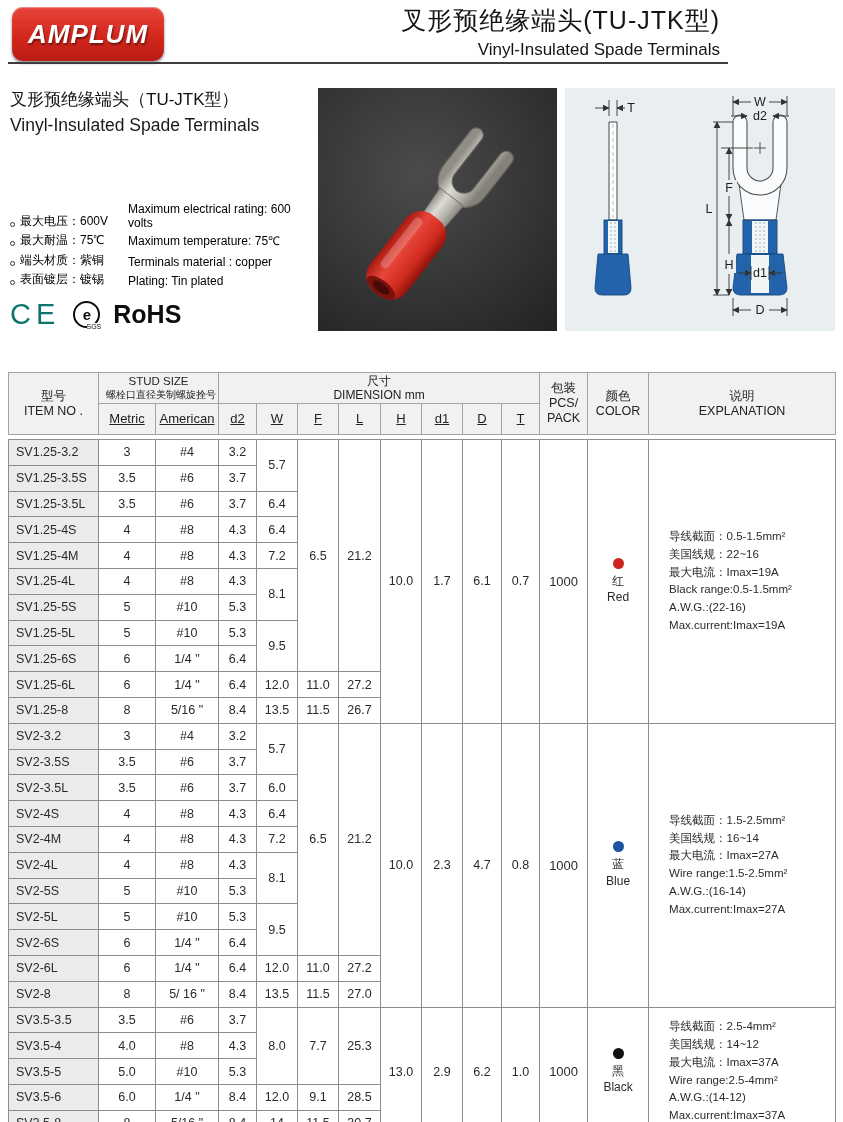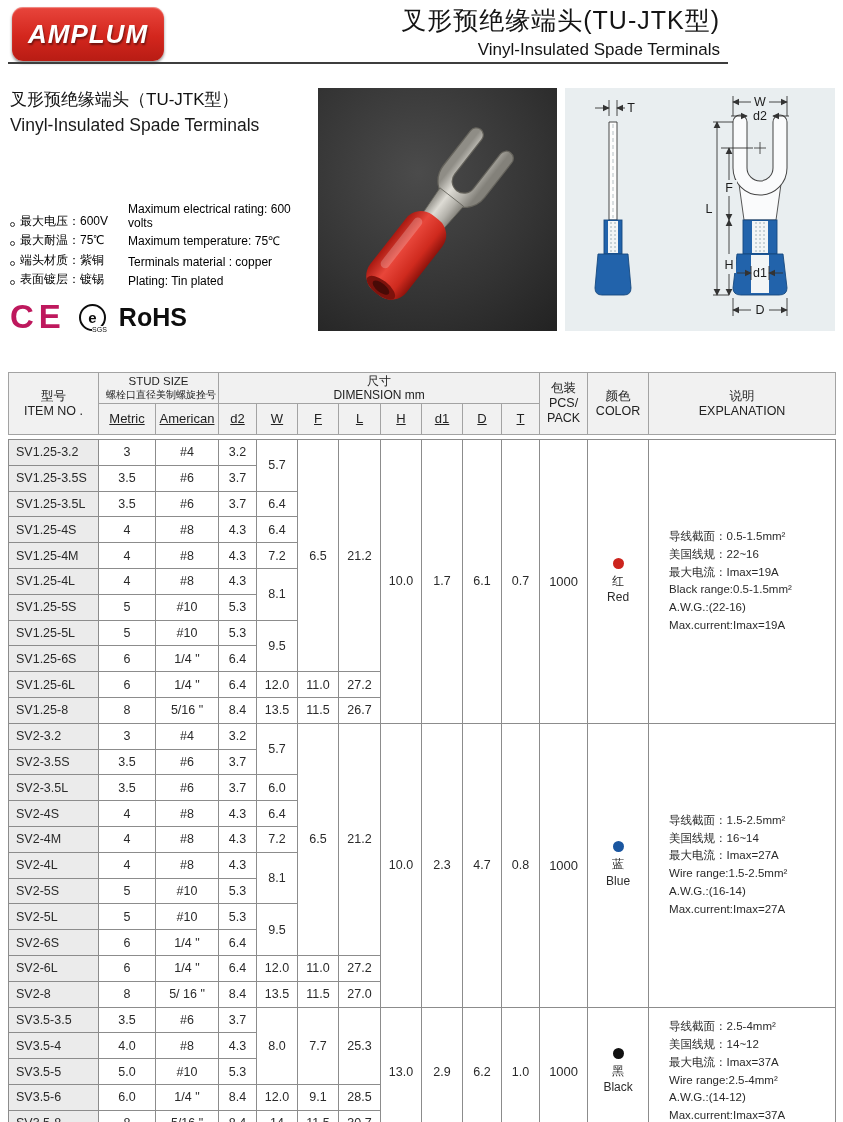--- a/index.html
+++ b/index.html
@@ -24,21 +24,21 @@
   .p-zh { font-size:17px; font-weight:400; color:#111; }
   .p-en { font-size:17.5px; color:#1a1a1a; margin-top:4px; }
   .specs { position:absolute; left:0; top:122px; width:300px; list-style:none; }
   .specs li { display:flex; align-items:flex-end; height:19.5px; font-size:12px; color:#000000; }
   .bullet { width:10px; }
   .bullet i { display:inline-block; width:5px; height:5px; border:1.2px solid #333;
     border-radius:50%; }
   .sp-zh { width:108px; }
   .sp-en { flex:1; }
   .certs { position:absolute; left:0; top:210px; display:flex; align-items:center; gap:13px; }
-  .ce { font-size:33px; font-weight:700; letter-spacing:5px; color:#be185d; }
+  .ce { font-size:29px; font-weight:400; letter-spacing:5px; color:#0f766e; }
   .sgs { position:relative; width:27px; height:27px; border:2.5px solid #0d0d0d;
     border-radius:50%; display:flex; align-items:center; justify-content:center; }
   .sgs b { font-size:15px; color:#0d0d0d; }
   .sgs s { position:absolute; right:-3px; bottom:-4px; font-size:7px; text-decoration:none;
     color:#0d0d0d; background:#fff; line-height:1; }
   .rohs { font-size:25px; font-weight:800; color:#0d0d0d; }
 
   
   .photo { position:absolute; left:318px; top:88px; width:239px; height:243px; }
   .diagram { position:absolute; left:565px; top:88px; width:270px; height:243px;

